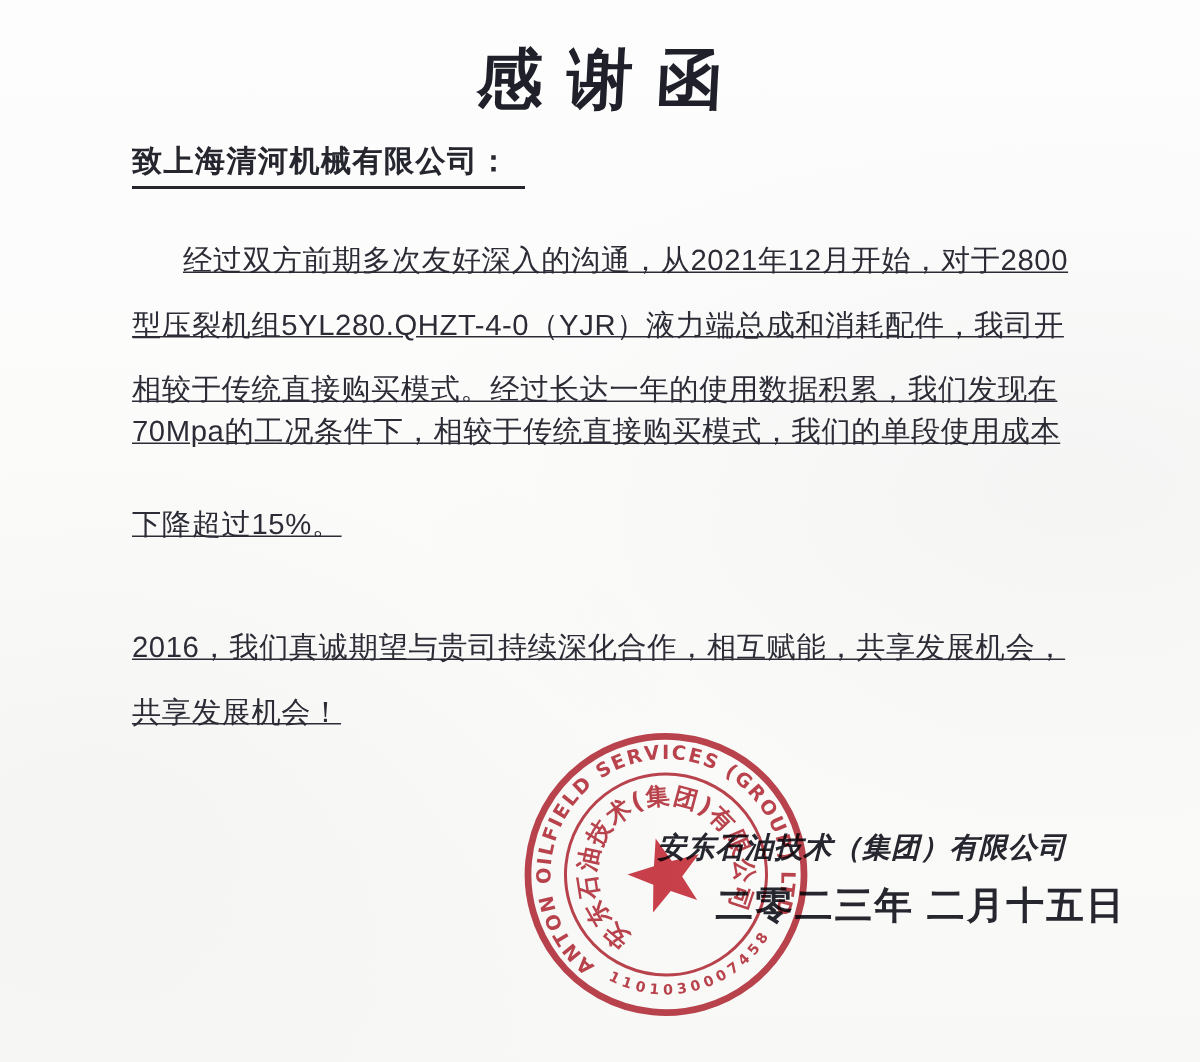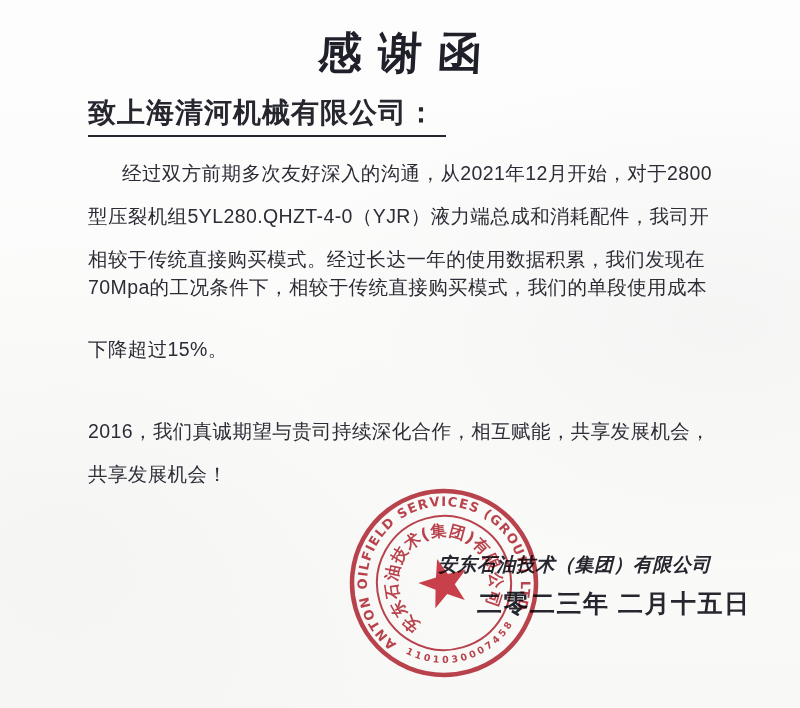--- a/index.html
+++ b/index.html
@@ -17,28 +17,28 @@
   }
   .title{
     position:absolute;top:24px;left:50%;transform:translateX(-50%);
     font-family:"DejaVu Serif","Liberation Serif",serif;
     font-size:44px;font-weight:900;color:#20202b;
     letter-spacing:16px;padding-left:16px;white-space:nowrap;
     transform:translateX(-50%) skewX(-3deg);
   }
   .salutation{
     position:absolute;top:94px;left:88px;
-    font-size:28px;font-weight:bold;color:#26262f;
+    font-size:20px;font-weight:bold;color:#26262f;
     border-bottom:2.5px solid #26262f;padding:0 10px 3px 0;
     letter-spacing:1px;white-space:nowrap;
   }
   .bline{
     position:absolute;left:88px;
     font-size:19.5px;color:#2c2c36;letter-spacing:0.4px;
-    white-space:nowrap;font-weight:500;
+    white-space:nowrap;font-weight:500;text-decoration:underline;
   }
   .bline.indent{left:122px;}
   .sig{
     position:absolute;top:552px;left:438px;
     font-size:19px;color:#26262f;font-weight:bold;
     letter-spacing:0.5px;white-space:nowrap;font-style:italic;
   }
   .date{
     position:absolute;top:587px;left:477px;
     font-size:25px;color:#26262f;font-weight:bold;

